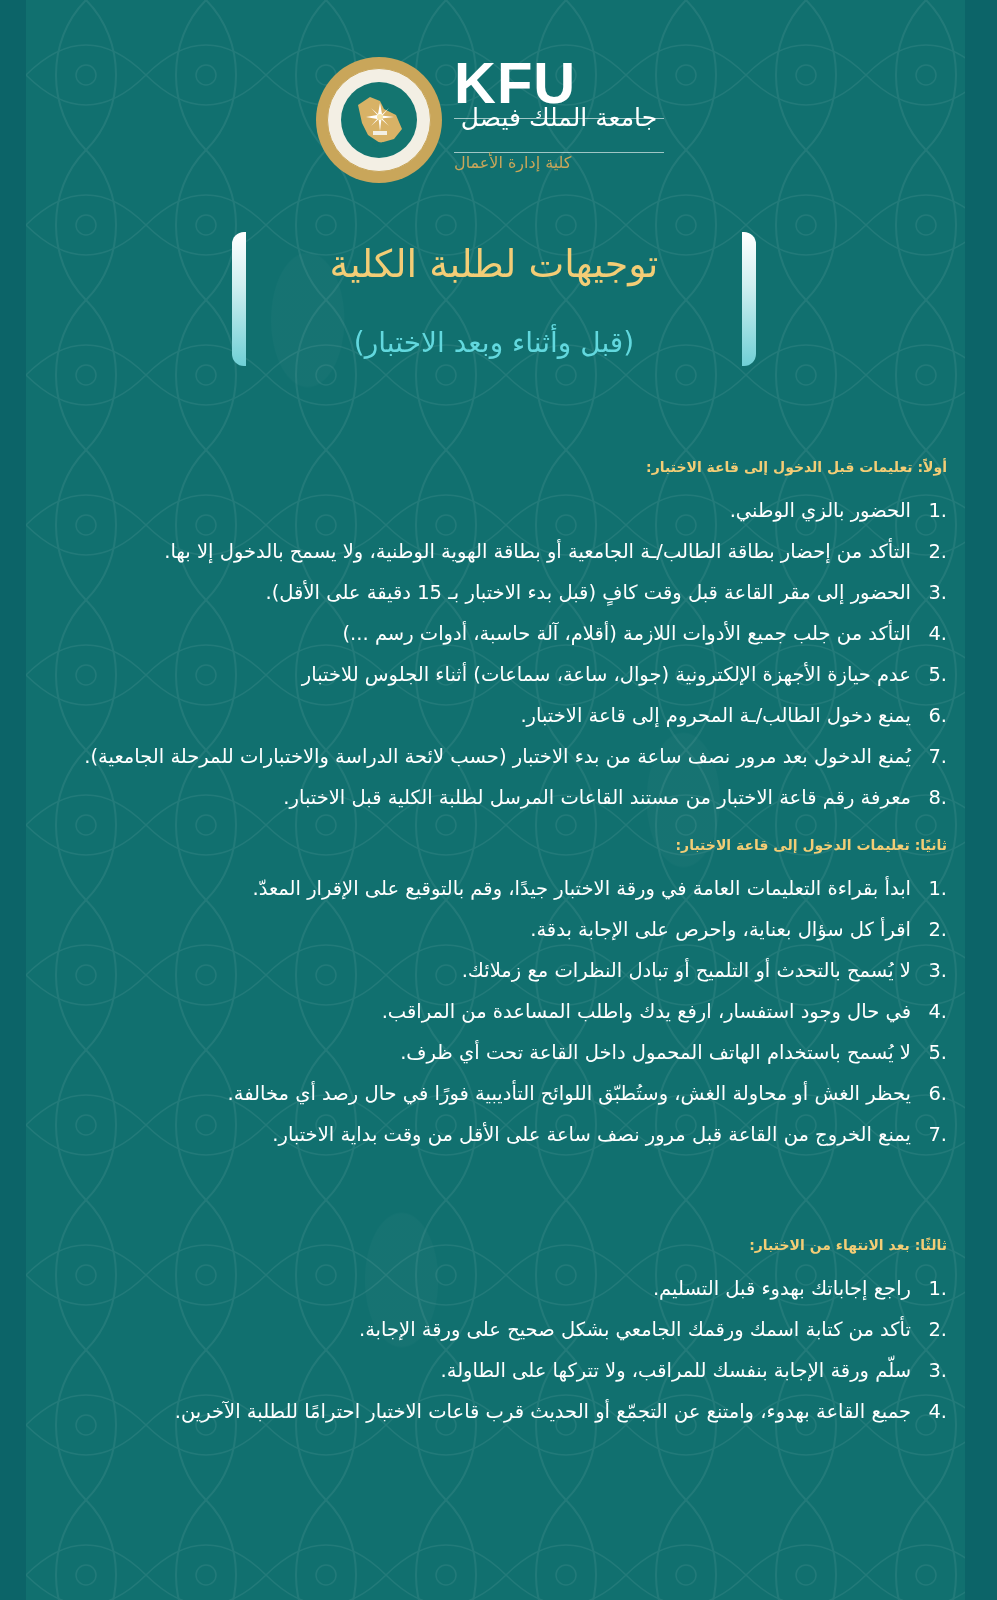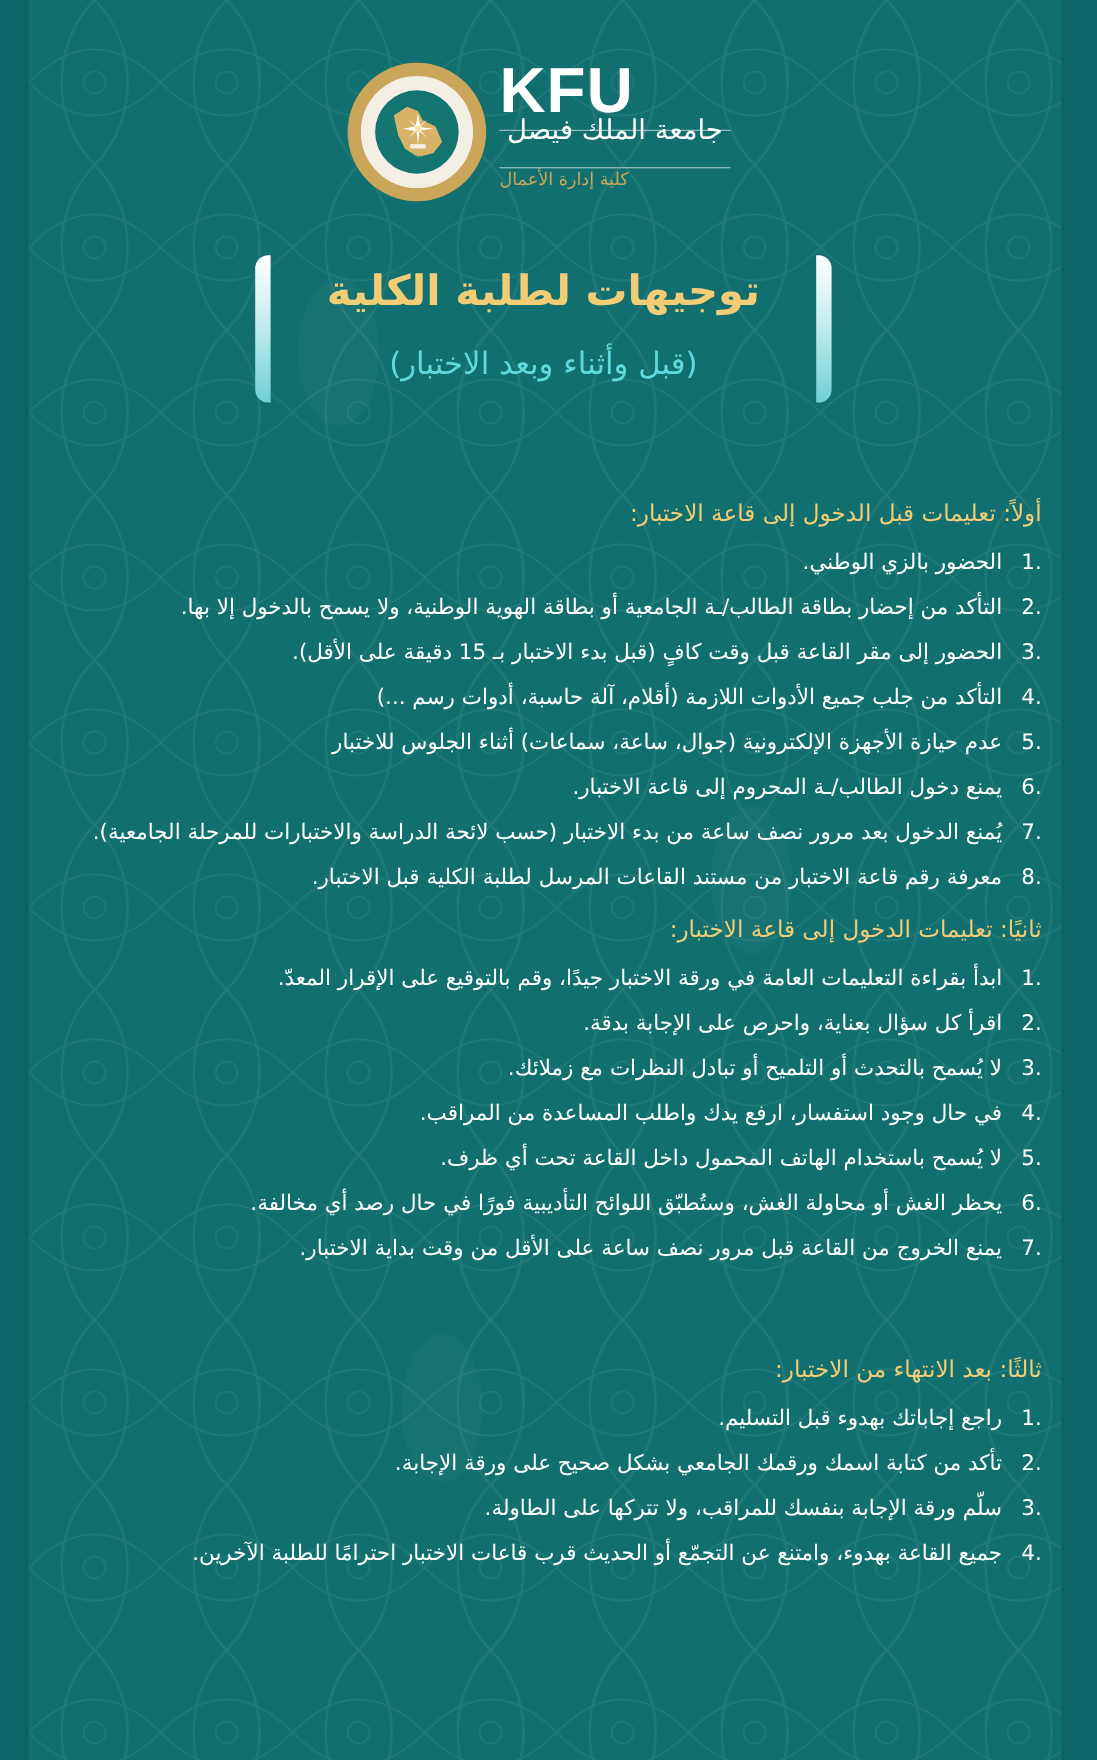--- a/index.html
+++ b/index.html
@@ -71,31 +71,31 @@
       position: absolute; left: 206px; top: 232px; width: 524px; height: 134px;
     }
     .bracket {
       position: absolute; top: 0; width: 14px; height: 134px;
       background: linear-gradient(180deg, #ffffff 0%, #cfeff0 40%, #6fd0d6 100%);
     }
     .bracket.left { left: 0; border-radius: 12px 0 0 12px; }
     .bracket.right { right: 0; border-radius: 0 12px 12px 0; }
     .title {
       position: absolute; left: 0; right: 0; top: 10px; text-align: center;
-      font-size: 38px; font-weight: bold; color: #f3cd76;
+      font-size: 38px; font-weight: normal; color: #f3cd76;
     }
     .subtitle {
-      position: absolute; left: 0; right: 0; top: 82px; text-align: center;
+      position: absolute; left: 0; right: 0; top: 94px; text-align: center;
       font-size: 28px; color: #62d8de;
     }
 
     
     .section { position: absolute; right: 18px; left: 10px; }
     .section h2 {
-      font-size: 21px; font-weight: normal; color: #f3cd76; line-height: 30px;
+      font-size: 14px; font-weight: bold; color: #f3cd76; line-height: 30px;
       margin-bottom: 8px;
     }
     .section ol { list-style: none; }
     .section li {
       display: flex; gap: 12px; align-items: baseline;
       font-size: 19.5px; color: #ffffff; line-height: 41px; white-space: nowrap;
     }
     .section li .num { width: 24px; flex: 0 0 auto; text-align: right; direction: ltr; }
   </style>
 </head>

